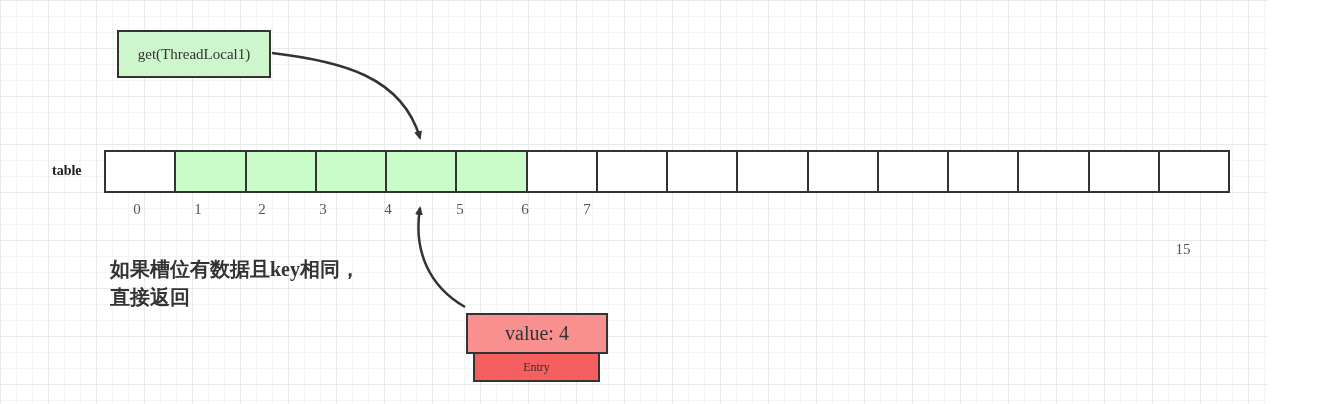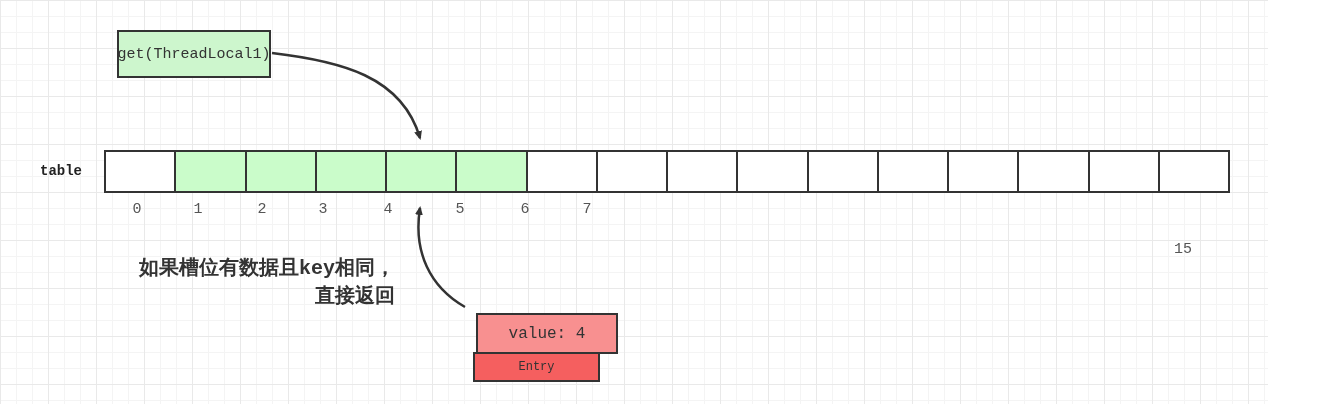--- a/index.html
+++ b/index.html
@@ -9,21 +9,21 @@
     --entry-value-fill:#f89090;
     --entry-fill:#f55f5f;
     --border:#333333;
     --arrow:#333333;
   }
   html,body{margin:0;padding:0;background:#ffffff;}
   .canvas{
     position:relative;
     width:1268px;height:404px;
     overflow:hidden;
-    font-family:Liberation Mono, monospace;
+    font-family:Liberation Serif, serif;
     background-color:#ffffff;
     background-image:
       linear-gradient(to right,#e9e9e9 1px,transparent 1px),
       linear-gradient(to bottom,#e9e9e9 1px,transparent 1px),
       linear-gradient(to right,#f4f4f4 1px,transparent 1px),
       linear-gradient(to bottom,#f4f4f4 1px,transparent 1px);
     background-size:48px 48px,48px 48px,16px 16px,16px 16px;
   }
   .box{
     position:absolute;
@@ -31,52 +31,52 @@
     border:2px solid var(--border);
     display:flex;align-items:center;justify-content:center;
     color:#333;
   }
   .get-box{
     left:117px;top:30px;width:154px;height:48px;
     background:var(--get-box-fill);
     font-size:15px;
   }
   .table-label{
-    position:absolute;left:40px;top:163px;
+    position:absolute;left:52px;top:163px;
     font-size:14px;font-weight:bold;color:#222;
   }
   .table-row{
     position:absolute;left:104px;top:150px;width:1126px;height:43px;
     box-sizing:border-box;
     border:2px solid var(--border);
     display:flex;
     background:#fff;
   }
   .slot{flex:1 1 0;box-sizing:border-box;background:#ffffff;}
   .slot + .slot{border-left:2px solid var(--border);}
   .slot.filled{background:var(--slot-filled);}
   .index-labels{position:absolute;left:0;top:0;width:100%;height:100%;pointer-events:none;}
   .index-label{
     position:absolute;top:201px;
     transform:translateX(-50%);
     font-size:15px;color:#555;
   }
   .annotation{
     position:absolute;left:110px;top:255px;width:285px;
-    text-align:right;
+    text-align:left;
     font-size:20px;font-weight:bold;color:#333;
     line-height:28px;
   }
   .entry-key{
     left:466px;top:274px;width:142px;height:41px;
     background:var(--entry-key-fill);font-size:15px;
   }
   .entry-value{
-    left:476px;top:313px;width:142px;height:41px;
-    background:var(--entry-value-fill);font-size:16px;
+    left:466px;top:313px;width:142px;height:41px;
+    background:var(--entry-value-fill);font-size:20px;
   }
   .entry-tag{
     left:473px;top:352px;width:127px;height:30px;
     background:var(--entry-fill);font-size:12px;
   }
   .arrows{
     position:absolute;left:0;top:0;width:1342px;height:404px;
     pointer-events:none;
   }
   .watermark{

